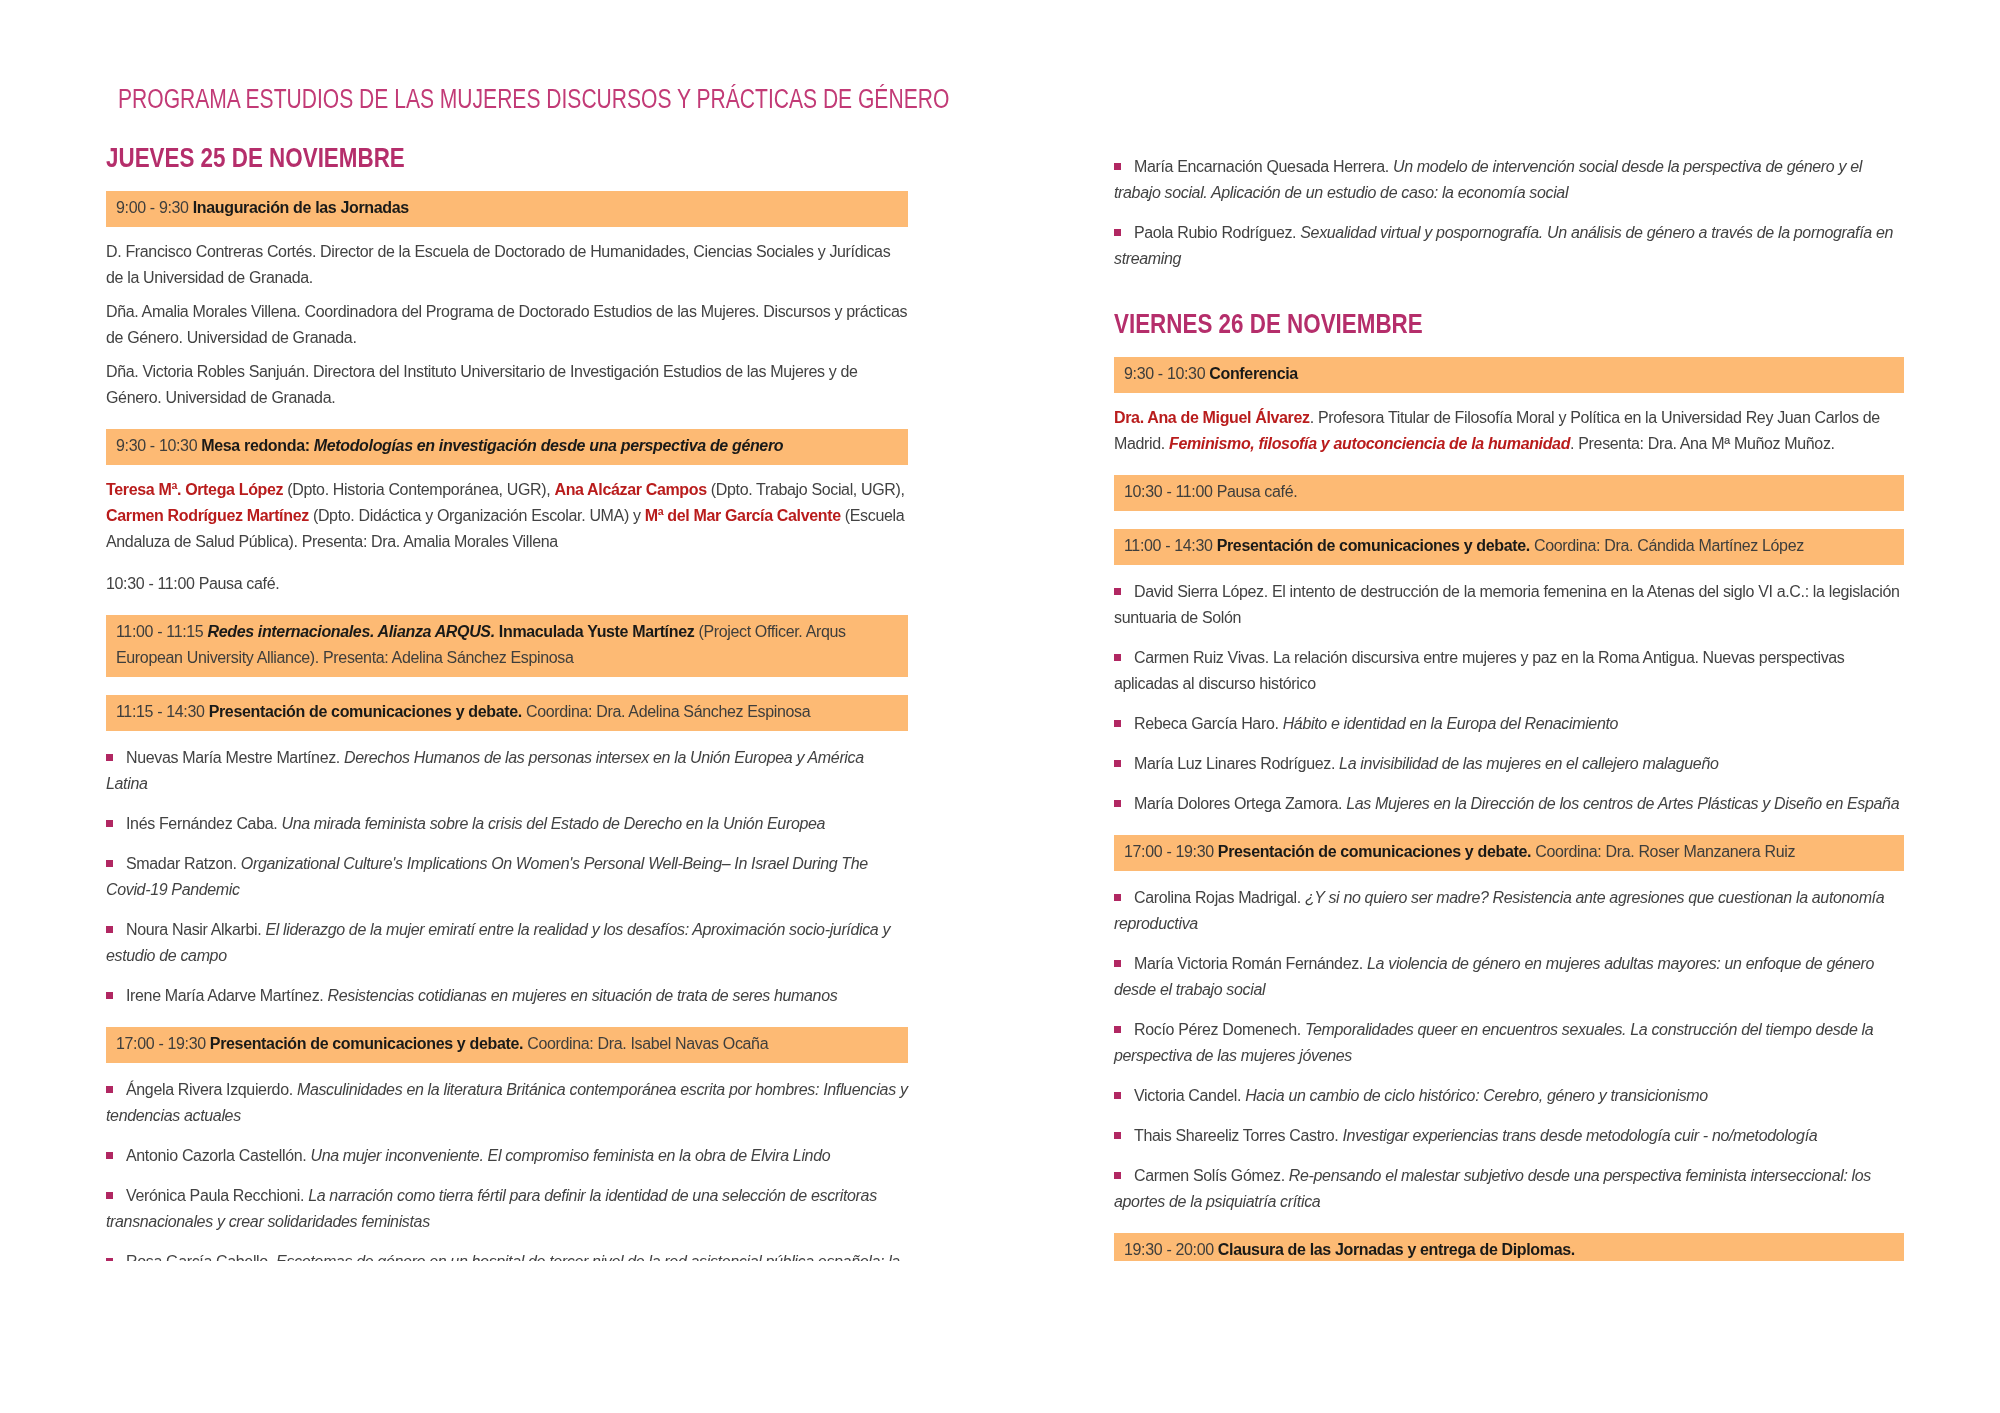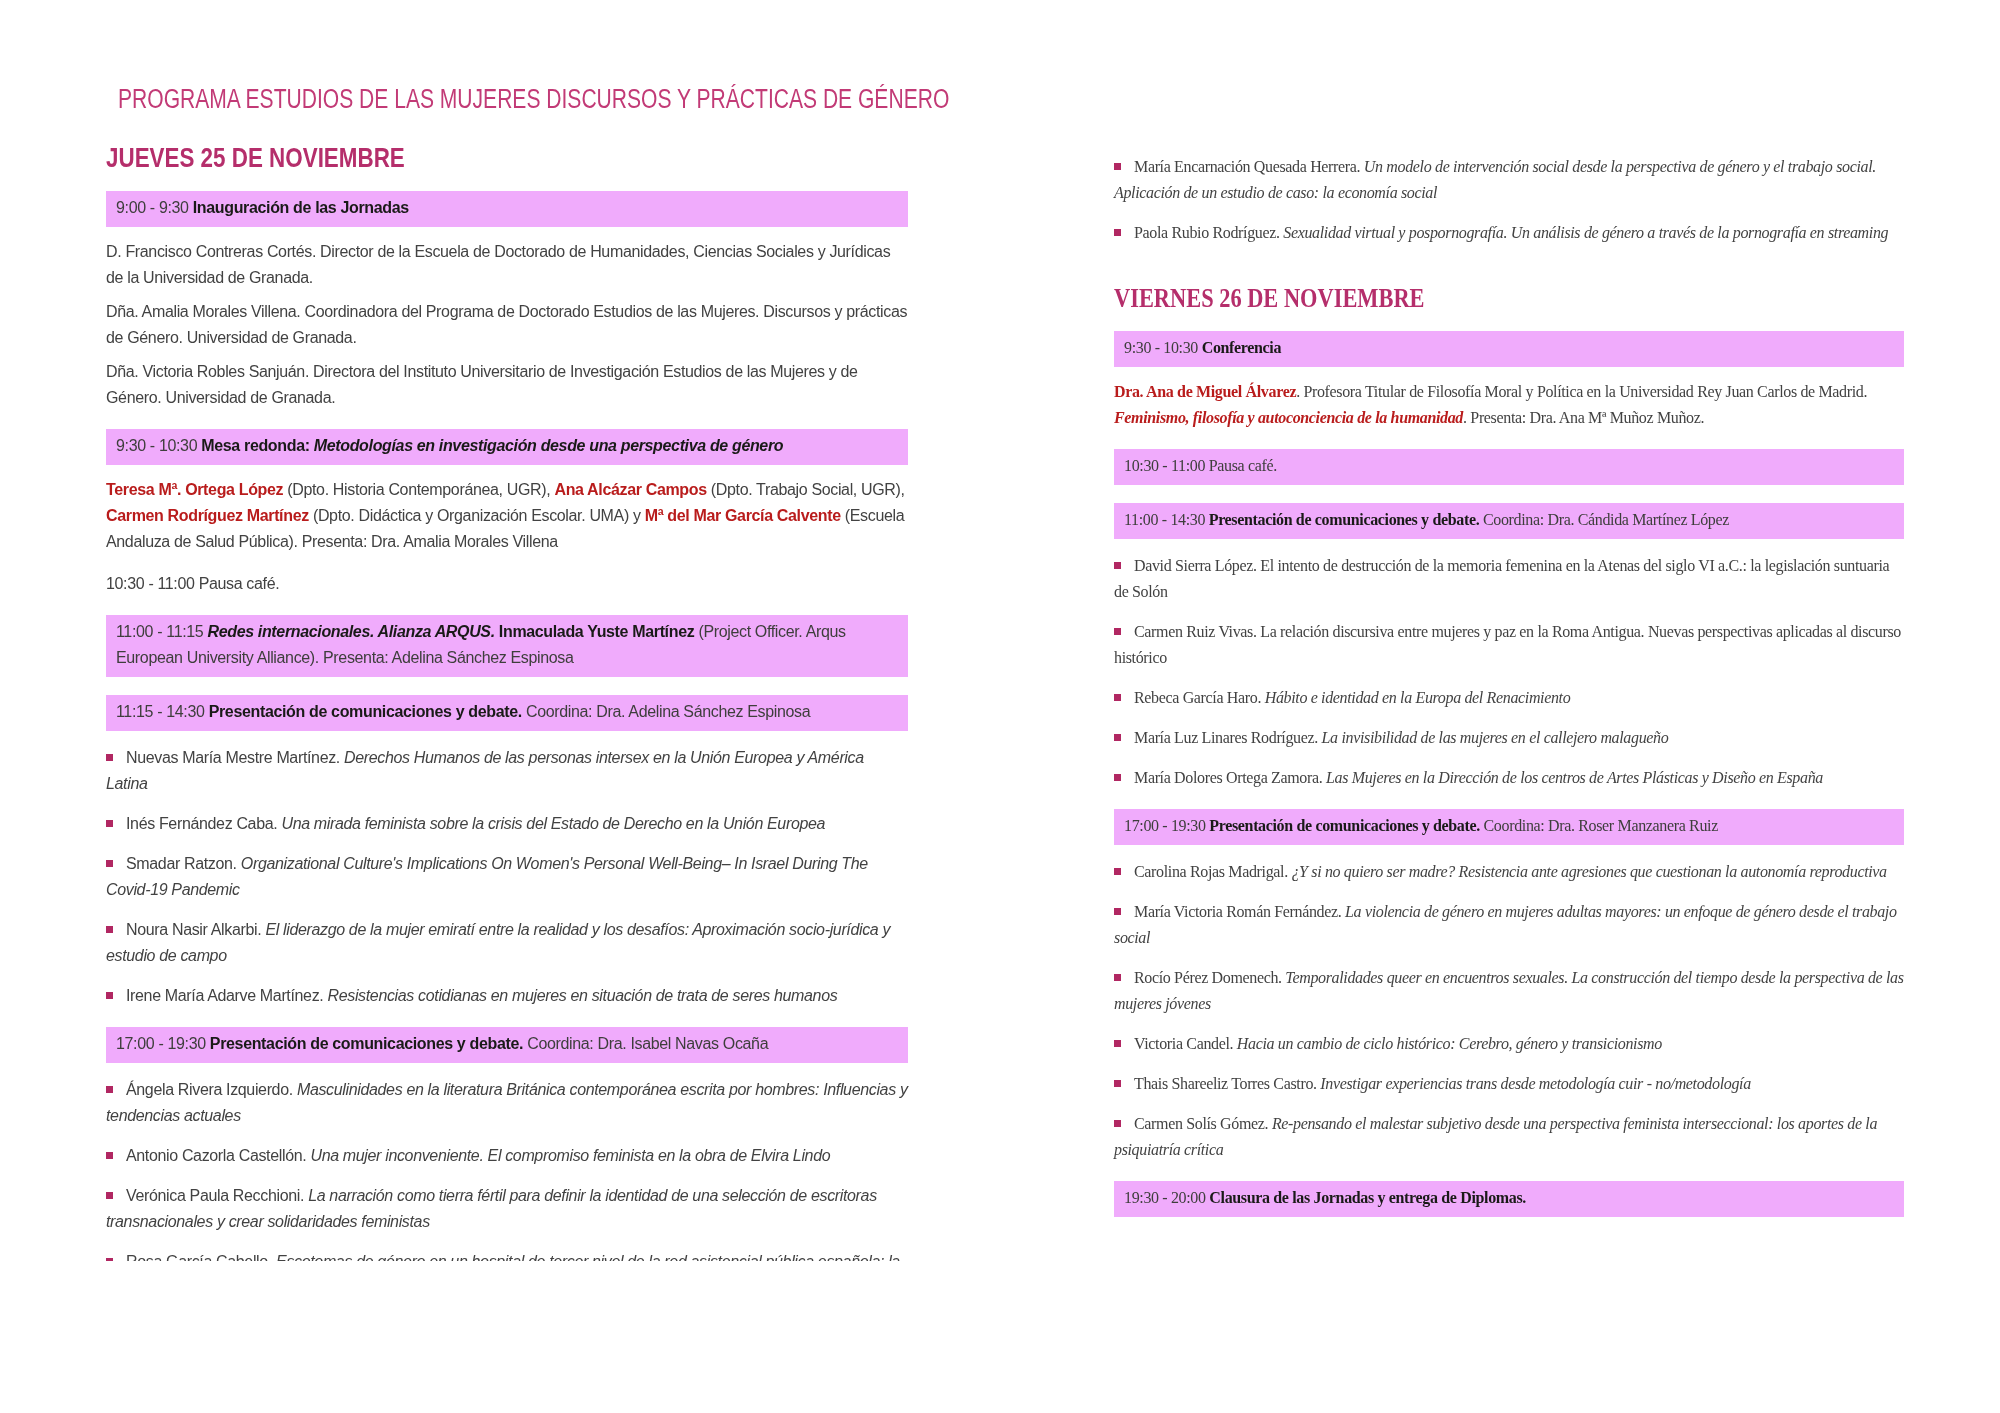--- a/index.html
+++ b/index.html
@@ -13,32 +13,32 @@
     margin-left:11px;
   }
   .page-title{
     position:absolute;left:107px;top:84px;margin:0;
     font-size:27px;font-weight:400;color:#c23a76;
     white-space:nowrap;letter-spacing:0px;
     transform:scaleX(0.78);transform-origin:left top;
   }
   .col{position:absolute;}
   #col-left{left:95px;top:142px;width:802px;}
-  #col-right{left:1103px;top:140px;width:790px;font-family:Liberation Serif, serif;}
+  #col-right{left:1103px;top:140px;width:790px;}
   .day-heading{
     margin:0 0 18px 0;
     font-size:28px;font-weight:700;color:#b52e6b;
     white-space:nowrap;
     transform:scaleX(0.80);transform-origin:left top;
     line-height:31px;
   }
   .blocks .day-heading{margin:36px 0 14px 0;}
   .blocks > div{font-size:16px;line-height:26px;letter-spacing:-0.35px;}
   .bar{
-    background:#f0abfc;
+    background:#fdba74;
     padding:4px 10px 6px 10px;
     margin:18px 0 12px 0;
     color:#3e3e3c;
   }
   .bar .b{color:#1a1a18;}
   .para{margin:0 0 8px 0;}
   .para .b{color:#b91c1c;}
   .plain{margin:16px 0 16px 0;}
   .bullet{margin:14px 0 14px 0;}
   .sq{

